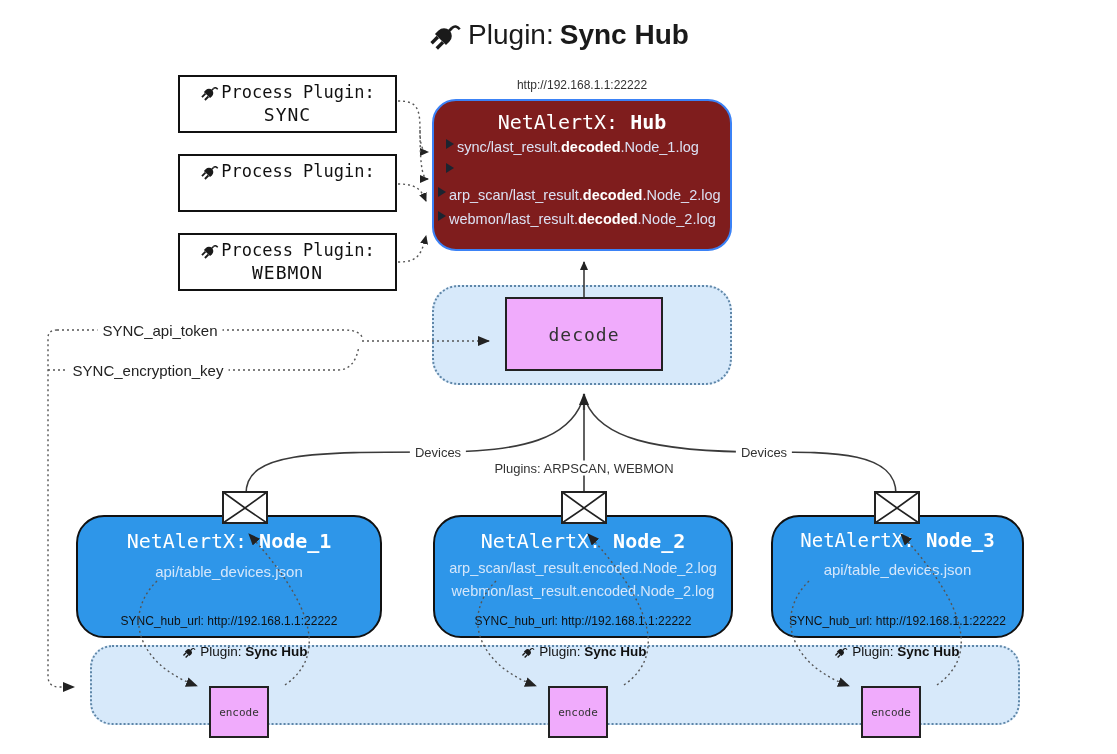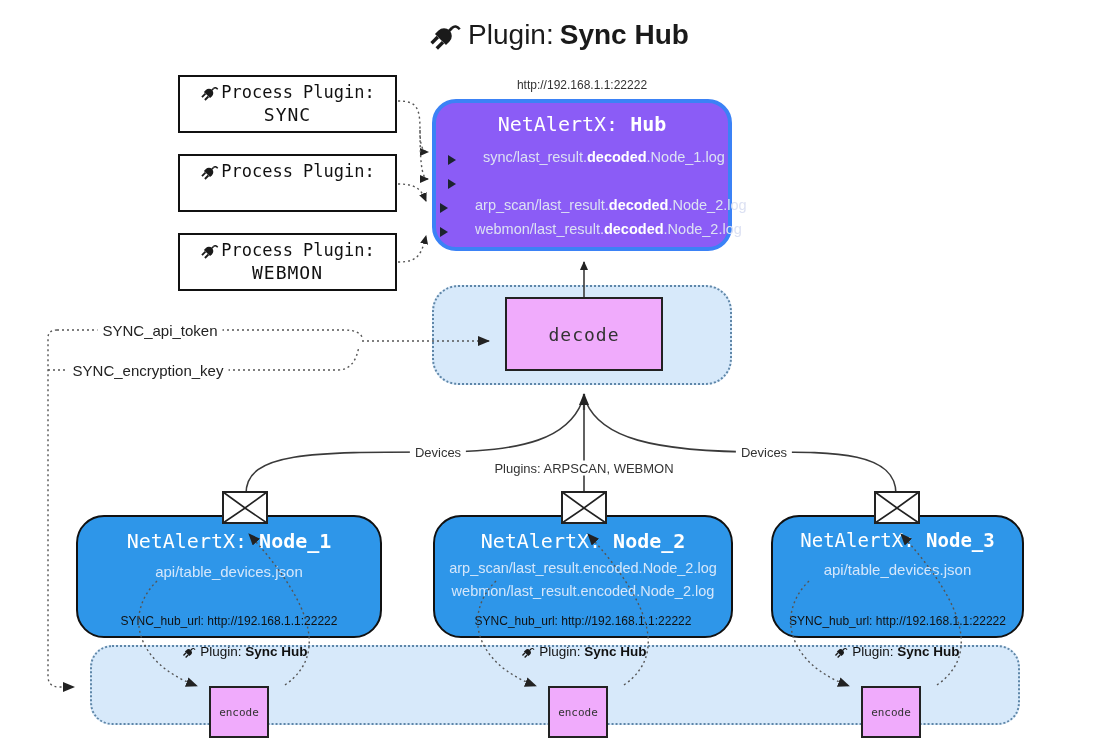--- a/index.html
+++ b/index.html
@@ -13,24 +13,24 @@
   .plug { display:inline-block; vertical-align:middle; }
 
   
   .pbox { position:absolute; left:178px; width:219px; height:58px; background:#fff; border:2px solid #111;
           font-family:"DejaVu Sans Mono", monospace; color:#111; text-align:center; padding-top:5px; }
   .pbox .l1 { font-size:17px; display:flex; align-items:center; justify-content:center; gap:2px; }
   .pbox .l2 { font-size:18px; margin-top:2px; letter-spacing:1px; }
 
   
   .hub-url { position:absolute; left:432px; top:78px; width:300px; text-align:center; font-size:12px; color:#333; }
-  .hub { position:absolute; left:432px; top:99px; width:300px; height:152px; background:#8b5cf6; border:4px solid #3b82f6; border-radius:24px; padding:9px 4px 0 4px; }
+  .hub { position:absolute; left:432px; top:99px; width:300px; height:152px; background:#7f1d1d; border:2px solid #3b82f6; border-radius:24px; padding:9px 4px 0 4px; }
   .hub-name { text-align:center; font-family:"DejaVu Sans Mono", monospace; font-size:20px; color:#fff; margin-bottom:5px; }
   .hub-name b { font-weight:700; }
-  .hub-line { display:flex; align-items:flex-end; height:24px; font-size:14.5px; color:#dce1f3; white-space:nowrap;gap:24px; }
+  .hub-line { display:flex; align-items:flex-start; height:24px; font-size:14.5px; color:#dce1f3; white-space:nowrap; }
   .hub-line.indent { margin-left:8px; }
   .hub-line b { color:#fff; font-weight:700; }
   .tri { width:0; height:0; border-top:5px solid transparent; border-bottom:5px solid transparent; border-left:8px solid #1c2430; margin-right:3px; flex:none; }
 
   
   .panel { position:absolute; background:#D7E9FA; border:2px dotted #5E86A8; }
   .decode-panel { left:432px; top:285px; width:300px; height:100px; border-radius:26px; }
   .band { left:90px; top:645px; width:930px; height:80px; border-radius:22px; }
 
   .wbox { position:absolute; background:#f0abfc; border:2px solid #222; font-family:"DejaVu Sans Mono", monospace; color:#333; display:flex; align-items:center; justify-content:center; }

